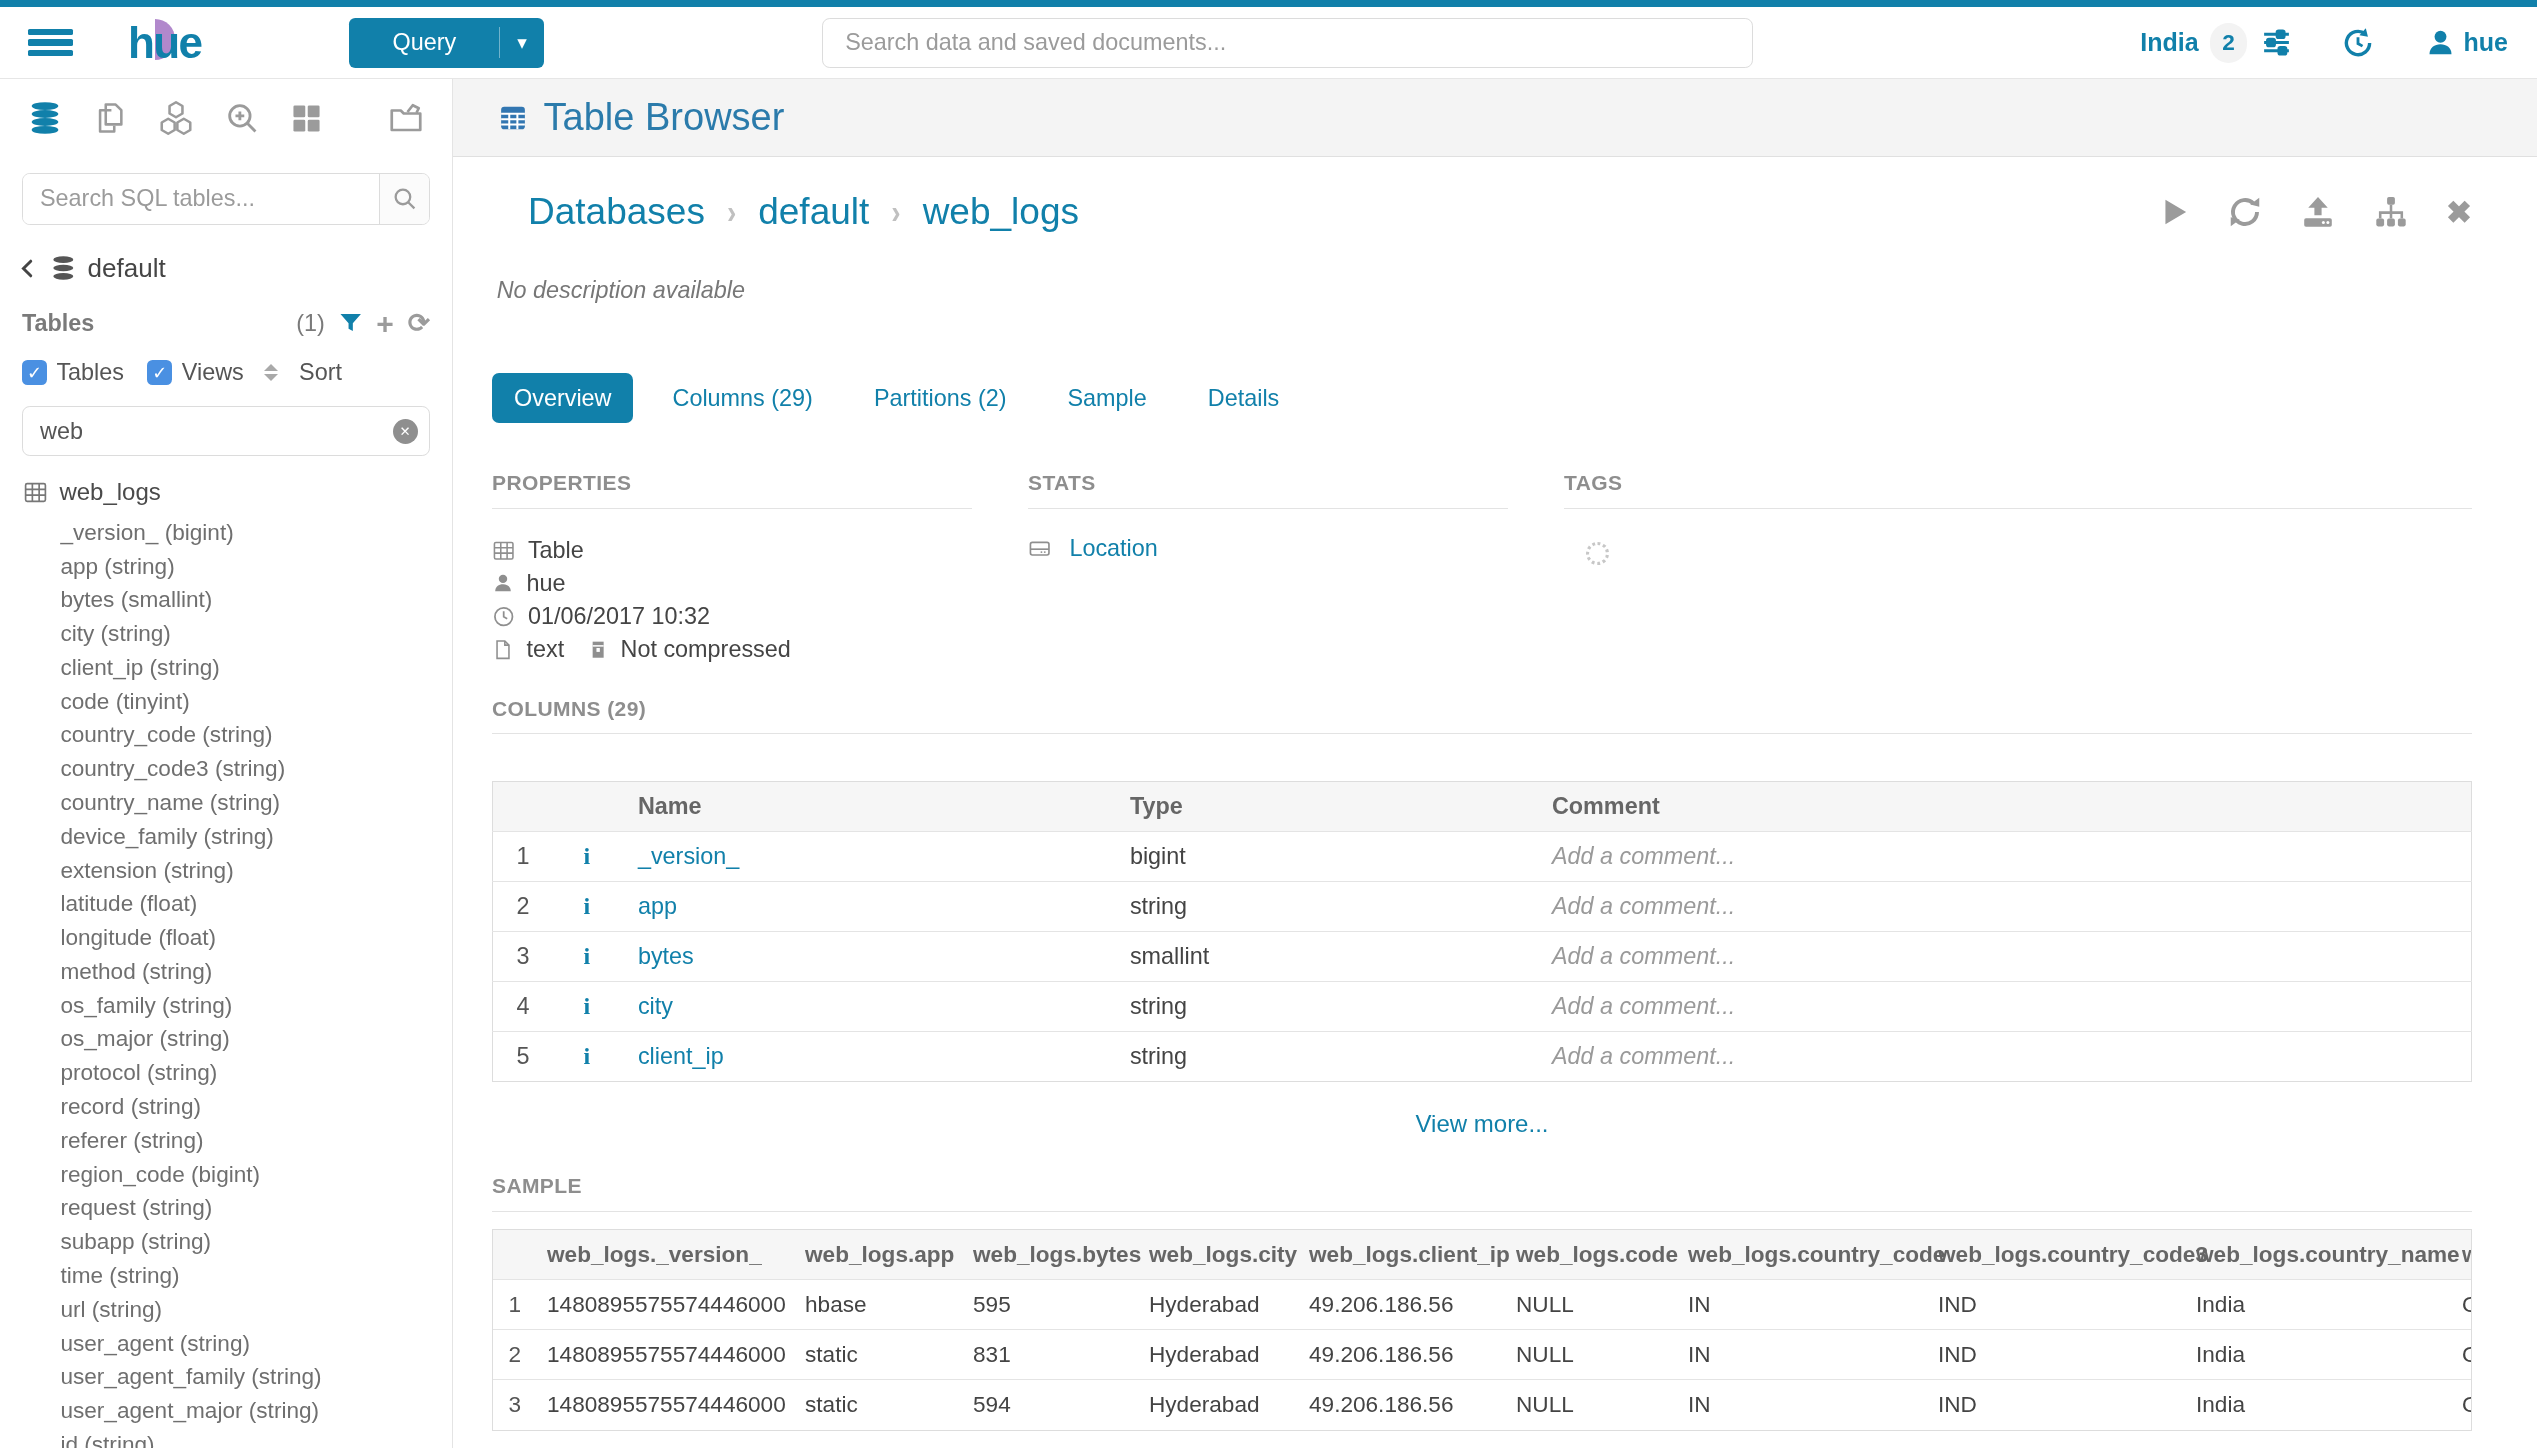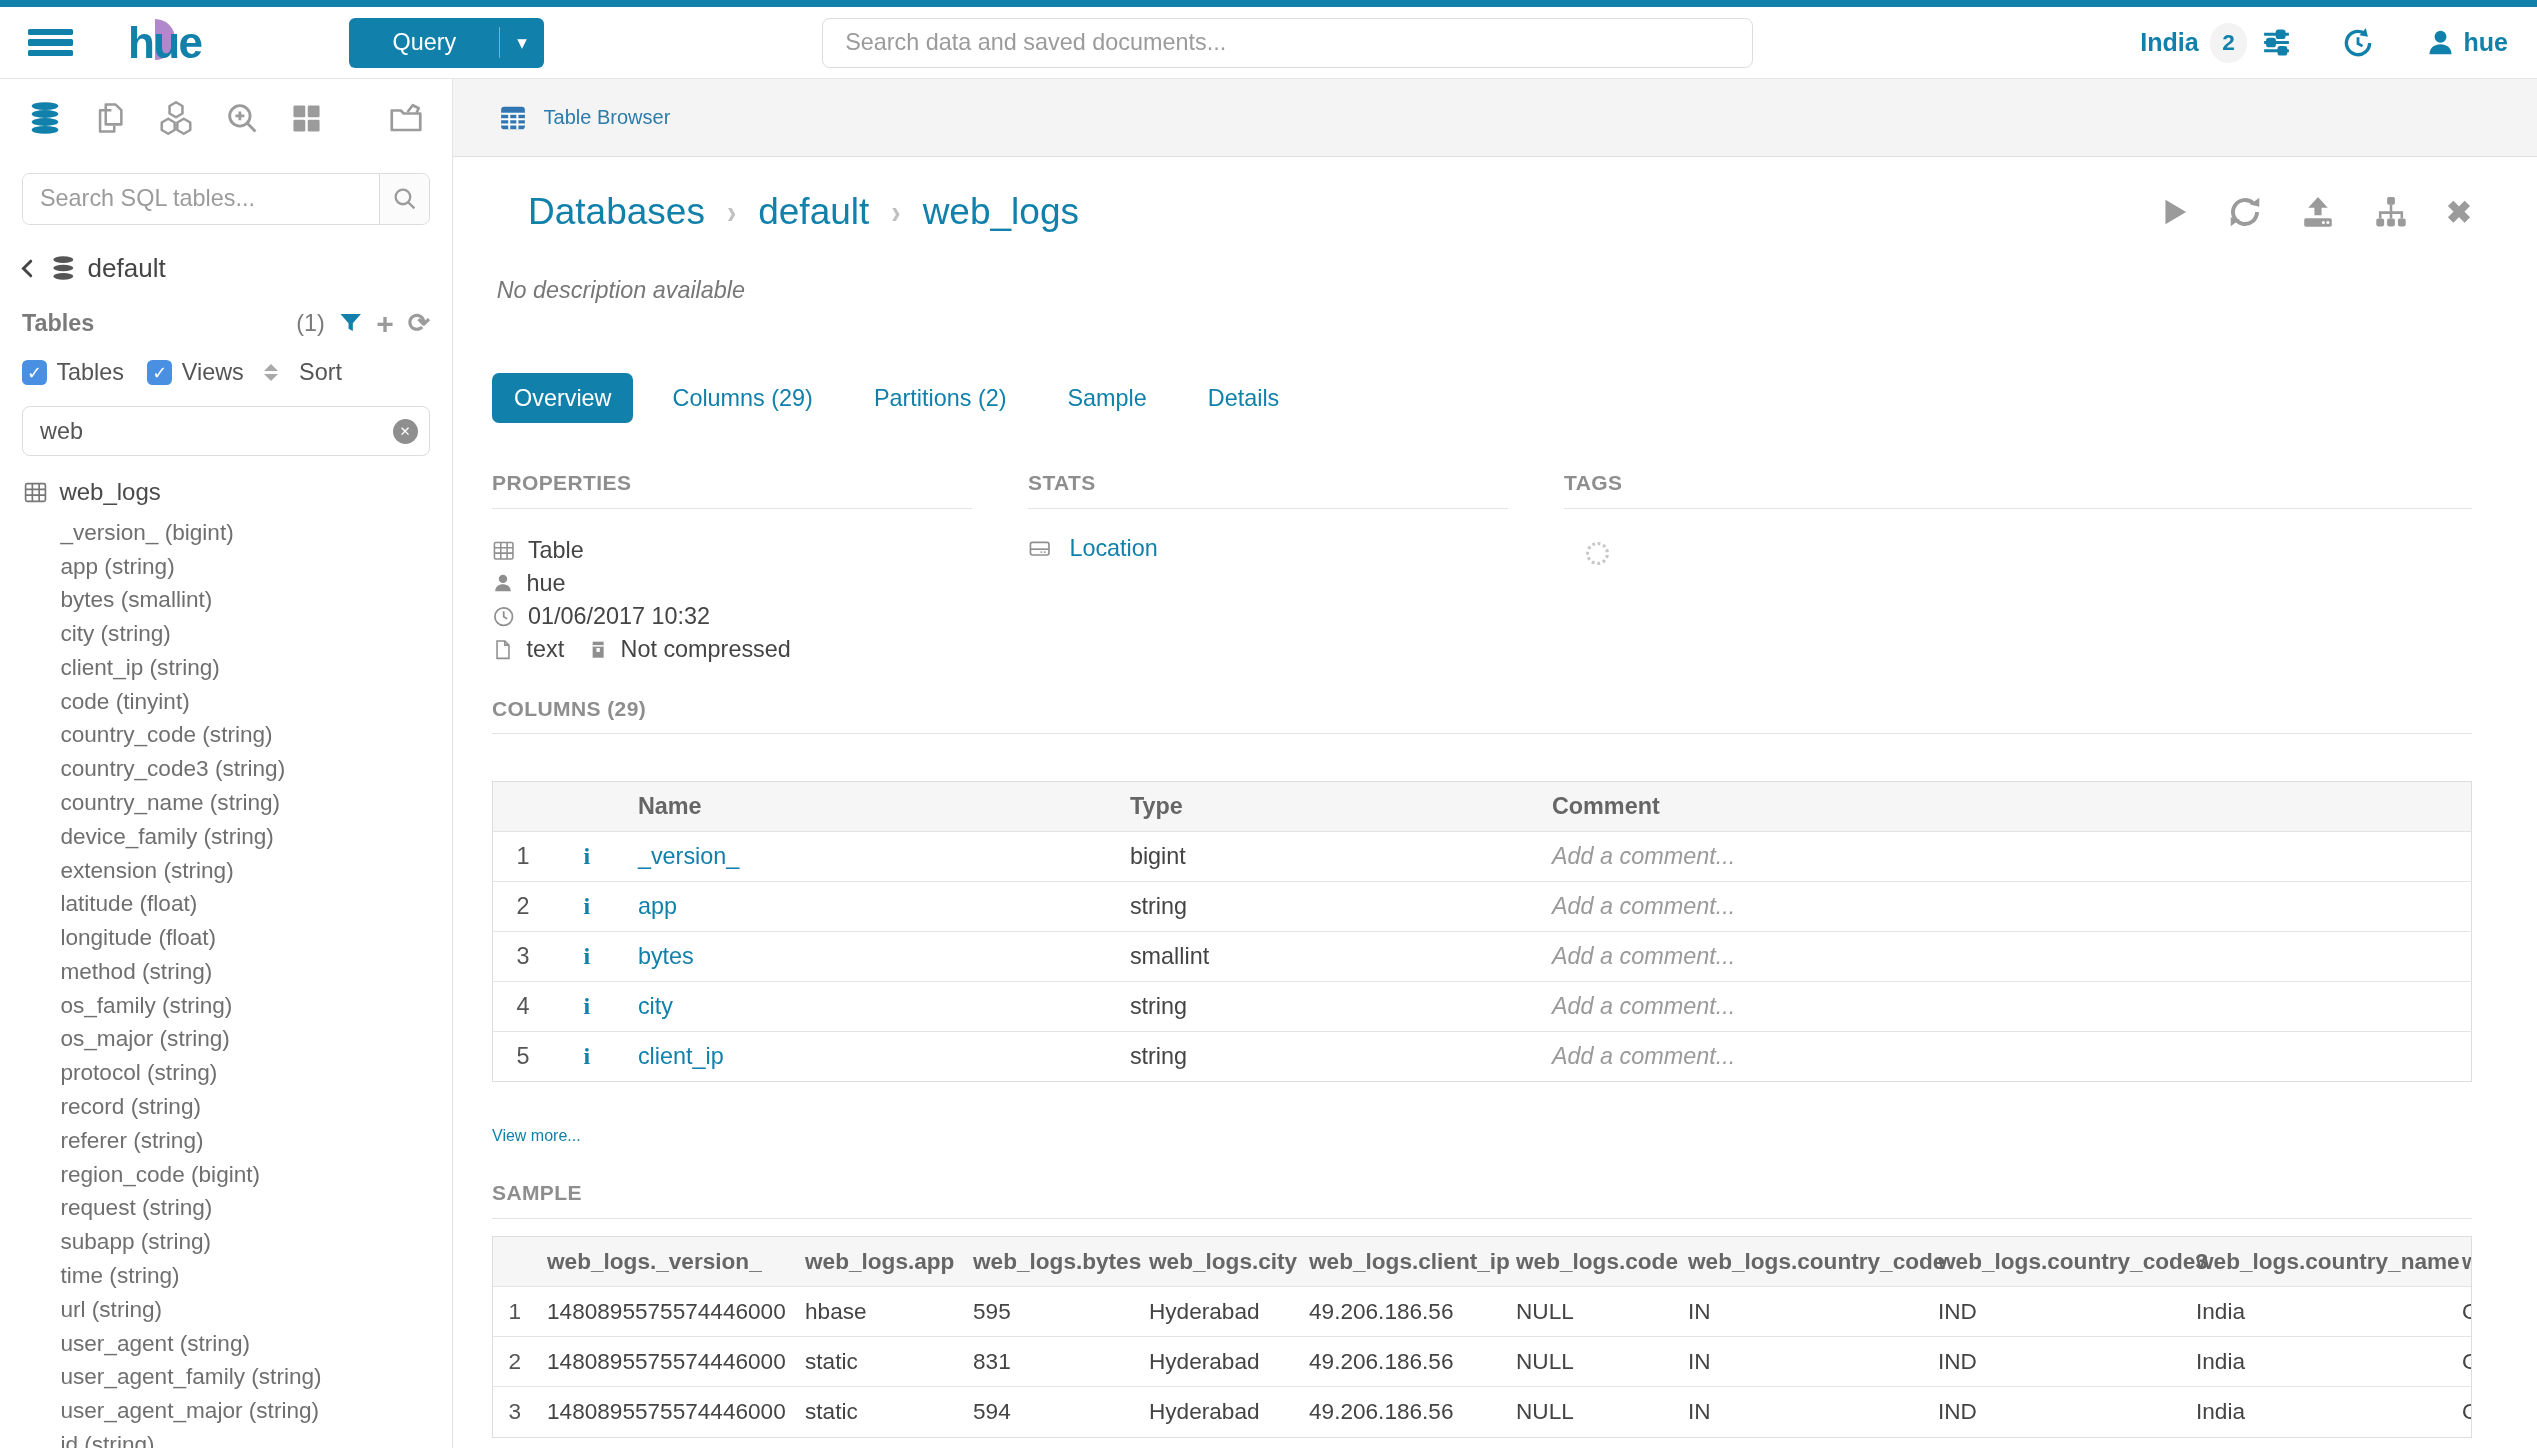--- a/index.html
+++ b/index.html
@@ -57,21 +57,21 @@
   .sort-ic .dn{border-top:7.8px solid #a9a9a9;}
   .filter-box{margin:20.3px 22px 0;position:relative;flex:none;border-radius:18px;}
   .filter-box input{width:100%;height:50px;border:1.6px solid var(--border);border-radius:7.8px;padding:0 47px 0 17px;font-size:23.4px;color:#555;outline:none;}
   .clear-ic{position:absolute;right:12.5px;top:12.5px;width:25px;height:25px;border-radius:50%;background:#8f8f8f;color:#fff;font-size:13.3px;display:flex;align-items:center;justify-content:center;cursor:pointer;}
   .tree{margin:22px 0 0 23.4px;overflow:hidden;flex:1;}
   .tree-table{display:flex;align-items:center;gap:11px;font-size:24px;color:#4a4a4a;cursor:pointer;}
   .tree-cols{margin-top:9.4px;}
   .tree-col-item{padding:3.9px 0 3.9px 37px;font-size:22.6px;color:var(--listgray);white-space:nowrap;cursor:pointer;}
   
   .band{height:78px;flex:none;background:#f4f4f4;border-bottom:1.6px solid #e0e0e0;display:flex;align-items:center;padding-left:45px;gap:15.6px;}
-  .band-title{font-size:20px;color:#2b7bab;}
+  .band-title{font-size:38px;color:#2b7bab;}
   .main-inner{flex:1;overflow:hidden;padding:0 66px 0 39px;}
   .crumb-row{display:flex;align-items:center;margin-top:34px;}
   .breadcrumb{margin-left:36px;display:flex;align-items:center;gap:22px;font-size:37px;color:var(--accent);}
   .bc{cursor:pointer;}
   .sep{color:#c0c0c0;font-size:28px;font-weight:700;transform:scaleY(1.2);}
   .actions{margin-left:auto;display:flex;align-items:center;gap:37px;}
   .act{cursor:pointer;display:flex;align-items:center;color:var(--gray-ic);}
   .close-x{font-size:31px;color:var(--gray-ic);font-weight:700;}
   .desc{margin-top:44px;margin-left:4.7px;font-style:italic;color:#777;font-size:23.4px;}
   .tabs{margin-top:69px;display:flex;align-items:center;gap:17px;}
@@ -93,21 +93,21 @@
   
   .cols-table{margin-top:47px;width:100%;border-collapse:collapse;font-size:23.4px;border:1.6px solid #ddd;}
   .cols-table th{background:#f6f6f6;text-align:left;font-weight:700;color:#666;height:50px;padding-left:9.4px;}
   .cols-table td{height:50px;padding-left:9.4px;border-top:1.6px solid #e4e4e4;}
   .cols-table .c-num{padding-left:23.4px;color:#555;}
   .cols-table .c-info{padding-left:17px;}
   .info-i{font-family:"Liberation Serif",serif;font-weight:700;font-style:normal;color:var(--accent);font-size:24px;cursor:pointer;}
   .col-name{color:var(--accent);cursor:pointer;}
   .col-type{color:#444;}
   .col-comment{font-style:italic;color:#9a9a9a;cursor:text;}
-  .view-more{margin-top:45px;font-size:16px;color:var(--accent);cursor:pointer;}
+  .view-more{margin-top:28px;font-size:24px;color:var(--accent);cursor:pointer;text-align:center;}
   
   .sample-wrap{margin-top:17px;overflow:hidden;border:1.6px solid #ddd;}
   .sample-table{table-layout:fixed;border-collapse:collapse;font-size:22.6px;width:2226px;}
   .sample-table th{background:#f6f6f6;text-align:left;font-weight:700;color:#666;height:50px;padding-left:11px;white-space:nowrap;}
   .sample-table td{height:50px;padding-left:11px;color:#444;border-top:1.6px solid #e4e4e4;white-space:nowrap;}
   .sample-table .s-num{padding-left:15.6px;color:#555;}
 </style>
 </head>
 <body>
 

